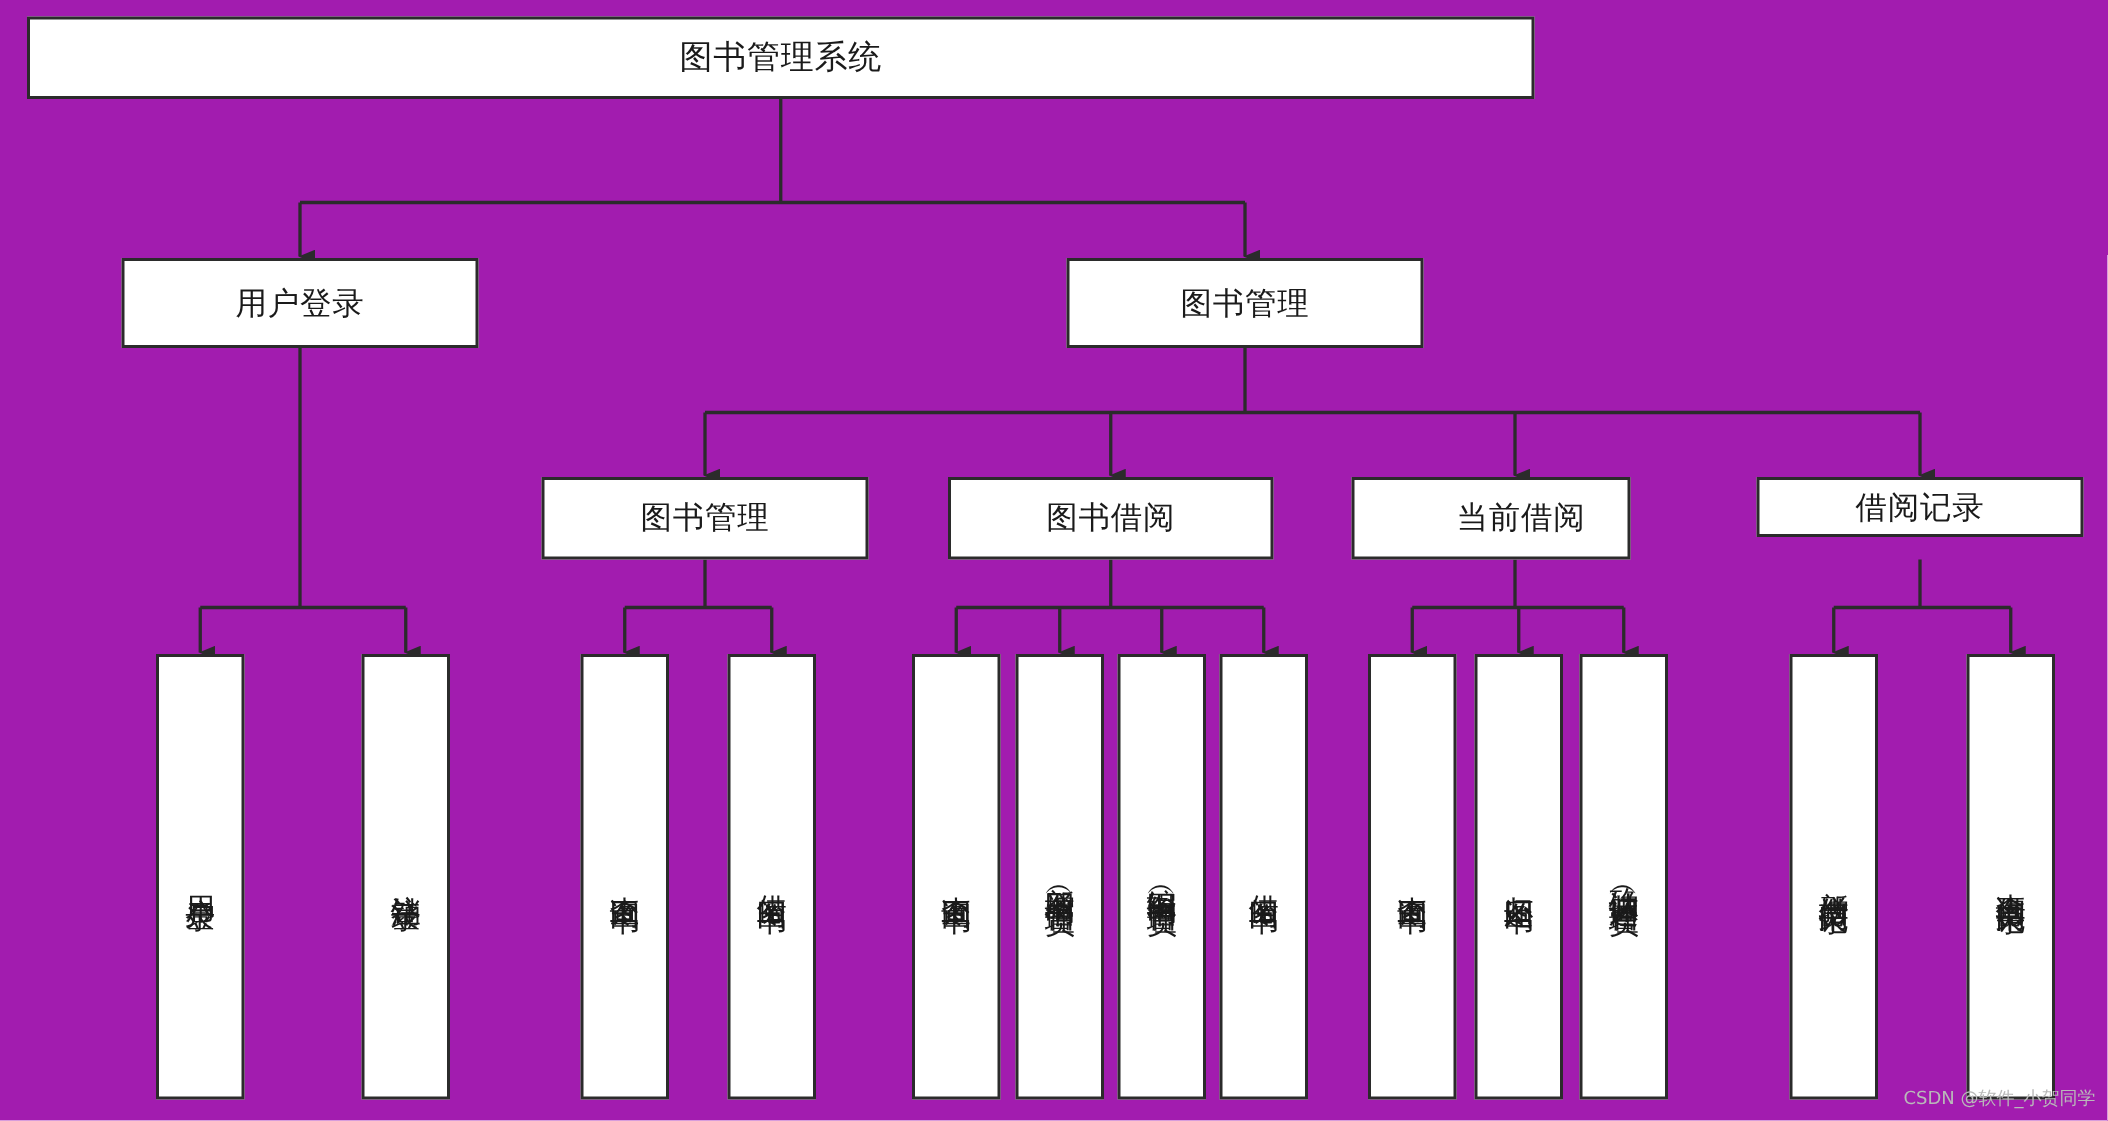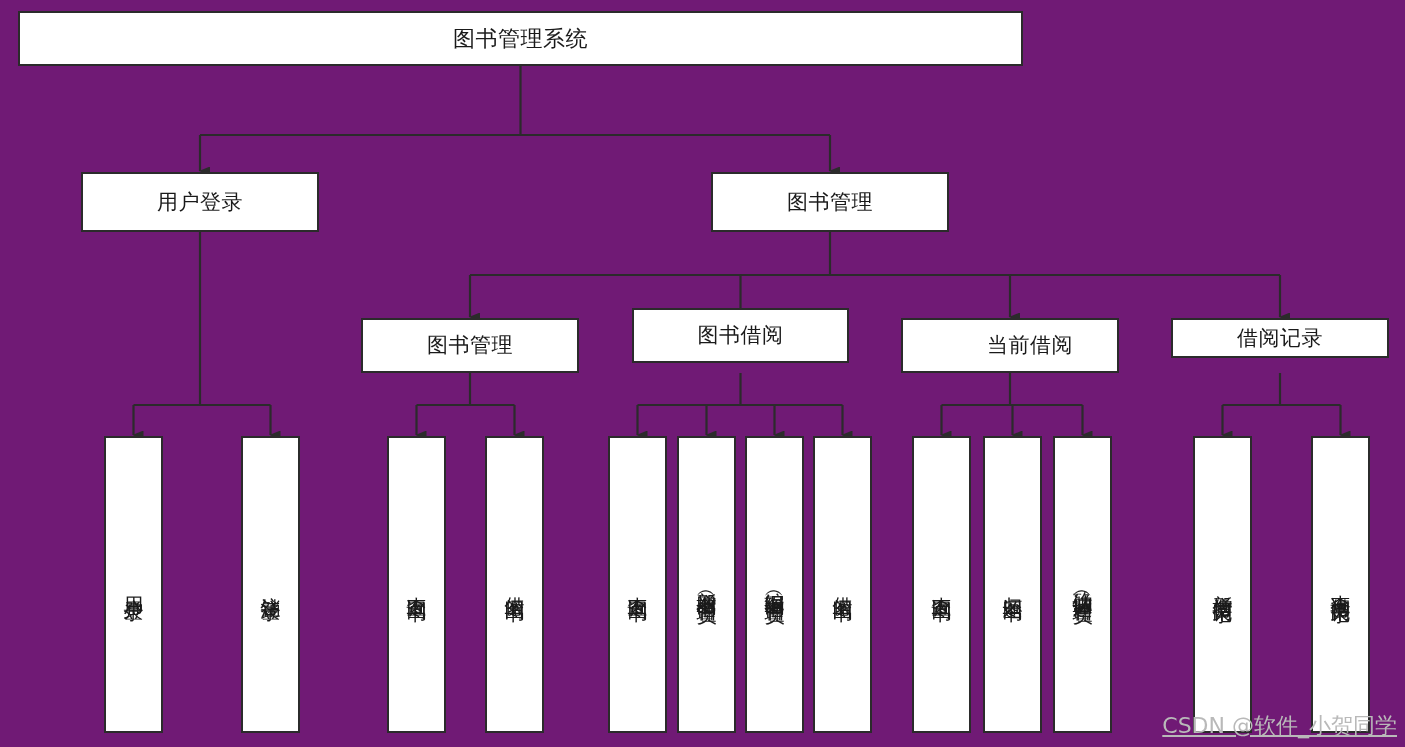--- a/index.html
+++ b/index.html
@@ -9,21 +9,21 @@
     background: #ffffff;
   }
   body {
     font-family: "DejaVu Sans", "Liberation Sans", sans-serif;
     color: #1a1a1a;
   }
   #canvas {
     position: relative;
     width: 1405px;
     height: 747px;
-    background: #701a75;
+    background: #a21caf;
     overflow: hidden;
   }
   #wires {
     position: absolute;
     left: 0;
     top: 0;
     width: 1405px;
     height: 747px;
     pointer-events: none;
   }
@@ -52,26 +52,25 @@
     letter-spacing: 2px;
     line-height: 1.05;
   }
   .node.root .node-label {
     font-size: 22px;
   }
   .watermark {
     position: absolute;
     right: 8px;
     bottom: 6px;
-    font-size: 22px;
+    font-size: 12px;
     color: #b9b9b9;
     z-index: 5;
     white-space: nowrap;
     user-select: none;
-    text-decoration: underline;
   }
 </style>
 </head>
 <body>
 
 <div id="canvas">
 
   <svg id="wires" viewBox="0 0 1405 747" xmlns="http://www.w3.org/2000/svg">
     <defs>
       <marker id="arrowhead" markerWidth="9" markerHeight="11" refX="4.5" refY="10" orient="auto" markerUnits="userSpaceOnUse">
@@ -121,24 +120,24 @@
       </div>
       <div class="node  level2" style="left: 81px; top: 172px; width: 238px; height: 60px;">
         <span class="node-label">用户登录</span>
       </div>
       <div class="node  level2" style="left: 711px; top: 172px; width: 238px; height: 60px; justify-content: center;">
         <span class="node-label">图书管理</span>
       </div>
       <div class="node  level3" style="left: 361px; top: 318px; width: 218px; height: 55px;">
         <span class="node-label">图书管理</span>
       </div>
-      <div class="node  level3" style="left: 632px; top: 308px; width: 217px; height: 55px;">
+      <div class="node  level3" style="left: 632px; top: 318px; width: 217px; height: 55px;">
         <span class="node-label">图书借阅</span>
       </div>
-      <div class="node  level3" style="left: 901px; top: 318px; width: 218px; height: 55px; padding-left: 40px;">
+      <div class="node  level3" style="left: 901px; top: 318px; width: 186px; height: 55px; padding-left: 40px;">
         <span class="node-label">当前借阅</span>
       </div>
       <div class="node  level3" style="left: 1171px; top: 318px; width: 218px; height: 40px;">
         <span class="node-label">借阅记录</span>
       </div>
       <div class="node vertical leaf" style="left: 104px; top: 436px; width: 59px; height: 297px;">
         <span class="node-label">用户登录</span>
       </div>
       <div class="node vertical leaf" style="left: 241px; top: 436px; width: 59px; height: 297px;">
         <span class="node-label">注销登录</span>

